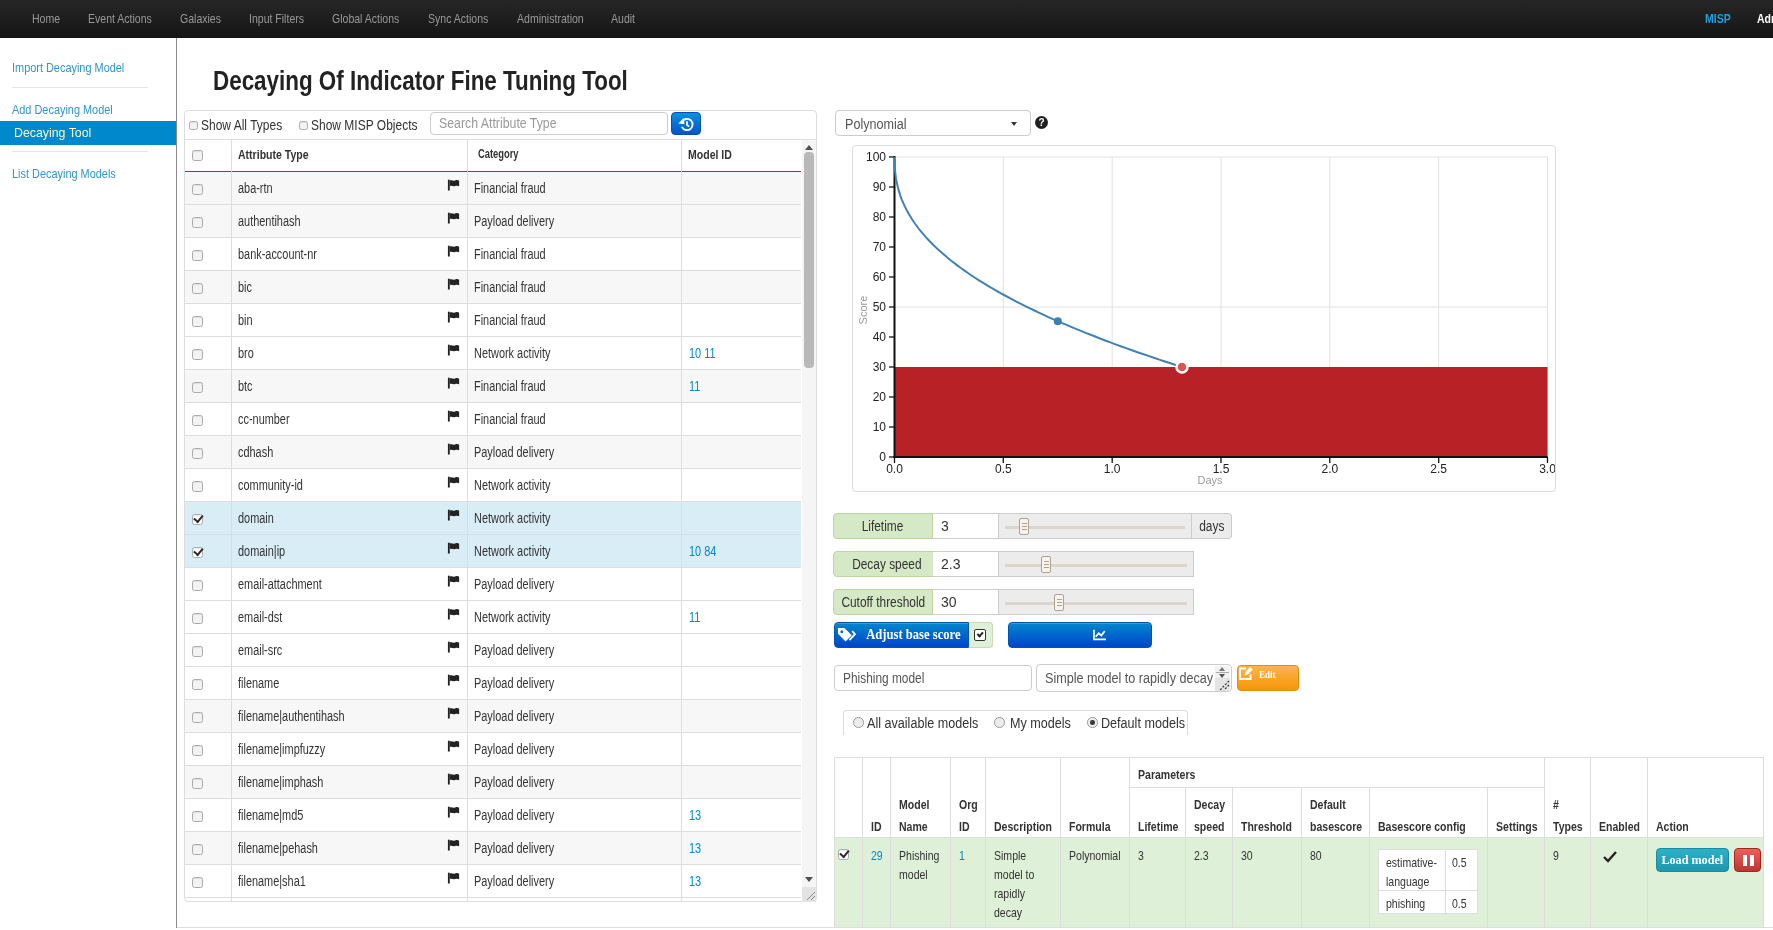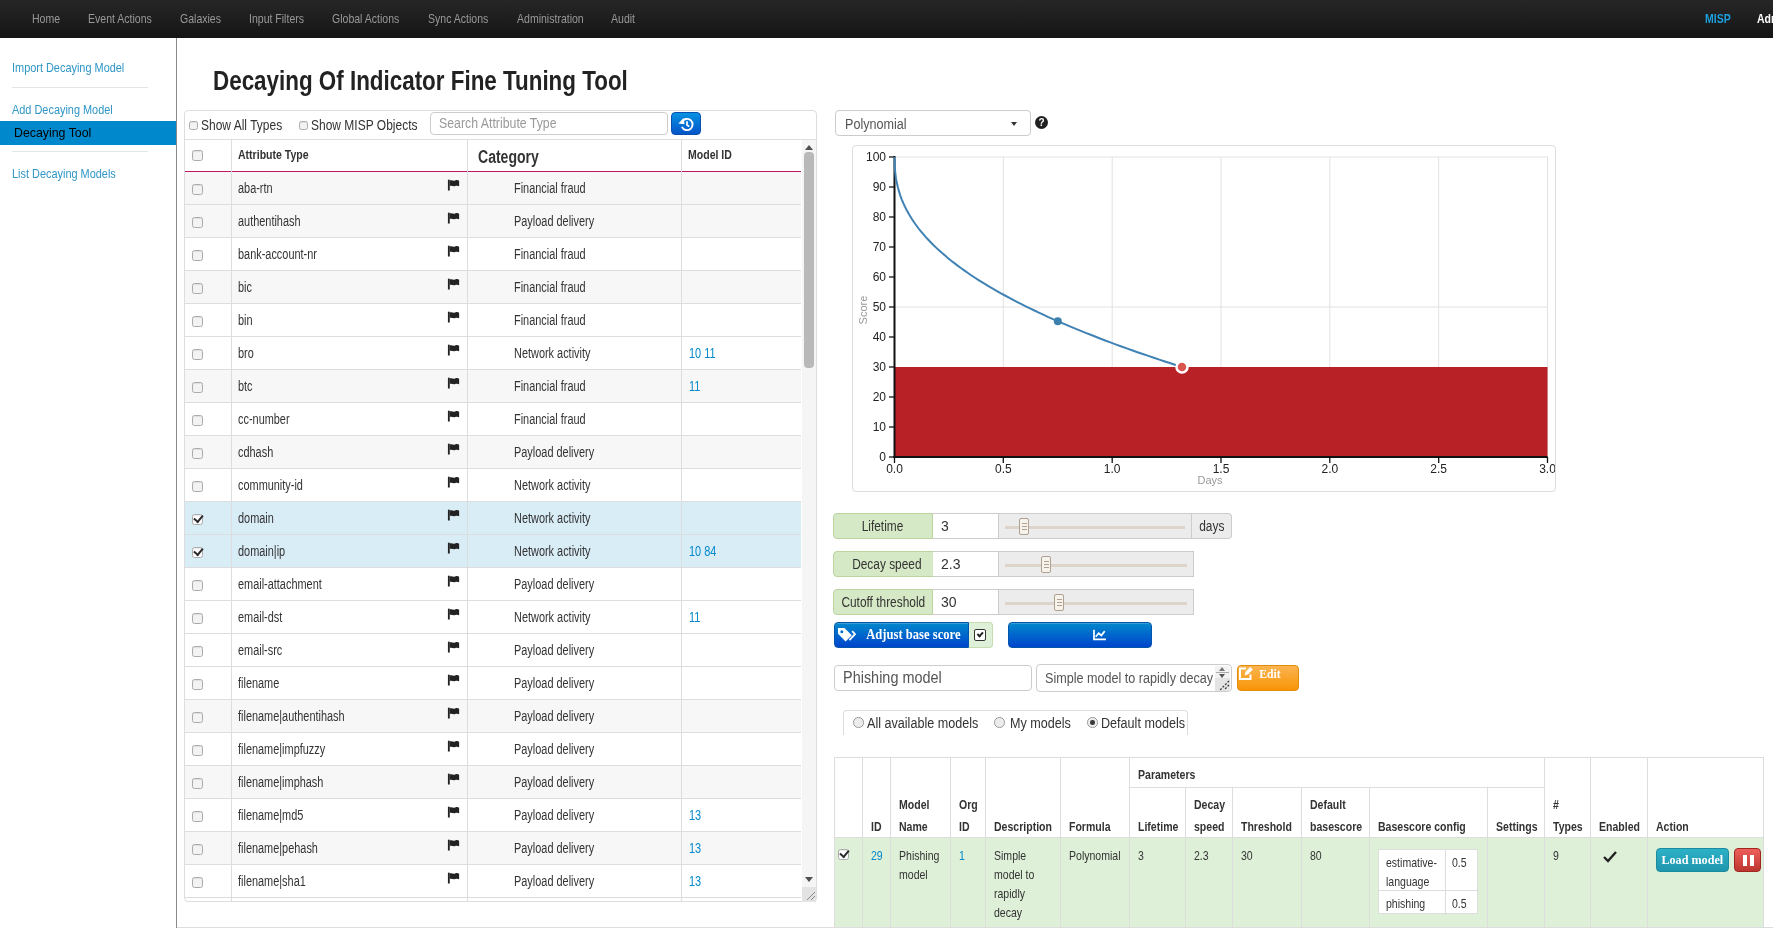--- a/index.html
+++ b/index.html
@@ -19,21 +19,21 @@
 #nav .item .t { transform:scaleX(0.81); }
 
 
 #side { position:absolute; left:0; top:38px; width:177px; height:890px;
   border-right:1px solid #8a8a8a; background:#fff;padding-left:24px; }
 #side a.lnk { position:absolute; left:12px; font-size:13px; color:#2f96c6; }
 #side a.lnk .t { transform:scaleX(0.84); }
 #side .active .t { transform:scaleX(0.95); }
 #side .div { position:absolute; left:12px; right:28px; height:1px; background:#e5e5e5; }
 #side .active { position:absolute; left:0; width:176px; height:24px; background:#0088cc; }
-#side .active > span { position:absolute; left:14px; top:4px; font-size:13px; color:#000000; }
+#side .active > span { position:absolute; left:14px; top:4px; font-size:13px; color:#fef9c3; }
 
 
 #main { position:absolute; left:177px; top:38px; width:1596px; height:890px;
   border-bottom:1px solid #ddd; background:#fff; overflow:hidden; }
 
 h1 { position:absolute; left:8px; top:27px; font-size:28px; color:#222; font-weight:bold;margin-left:28px; }
 
 
 #lpanel { position:absolute; left:7px; top:72px; width:633px; height:792px;
   border:1px solid #ddd; border-radius:4px; }
@@ -48,21 +48,21 @@
 #searchbtn { position:absolute; left:486px; top:1px; width:30px; height:23px; border-radius:4px;
   background:linear-gradient(#0792e2,#0454c8); border:1px solid #0a50b0; }
 
 #ltab { position:absolute; left:0px; top:29px; width:630px; height:762px; overflow:hidden; }
 #ltab .hrow { position:absolute; left:0; top:0; width:616px; height:32px; border-bottom:1px solid #be185d; background:#fff; }
 #ltab .row { position:absolute; left:0; width:616px; height:33px; border-bottom:1px solid #ddd; }
 #ltab .odd { background:#f7f7f7; }
 #ltab .sel { background:#d9edf7; }
 #ltab .colline { position:absolute; top:0; width:1px; height:762px; background:#ddd; }
 #ltab .type { position:absolute; left:53px; top:8px; font-size:14px; }
-#ltab .cat  { position:absolute; left:289px; top:8px; font-size:14px;margin-left:40px; }
+#ltab .cat  { position:absolute; left:289px; top:8px; font-size:14px; }
 #ltab .mid  { position:absolute; left:504px; top:8px; font-size:14px; color:#0088cc; }
 #ltab .flag { position:absolute; left:262px; top:7px; width:13px; height:12px; }
 
 #lsb { position:absolute; left:617px; top:29px; width:14px; height:747px; background:#f5f5f5; }
 #lsbc { position:absolute; left:617px; top:776px; width:14px; height:15px; background:#e3e3e3; }
 #lsb .thumb { position:absolute; left:2px; top:12px; width:10px; height:216px; background:#b9b9b9; border-radius:4px;}
 .arr { width:0; height:0; position:absolute; }
 
 
 #fselect { position:absolute; left:658px; top:72px; width:196px; height:26px; border:1px solid #ccc;
@@ -93,26 +93,26 @@
   border:1px solid #0055aa; color:#fff; font-family:"Liberation Serif",serif; font-weight:bold; font-size:14px;
   text-align:center; box-shadow:inset 0 1px 0 rgba(255,255,255,.2); }
 
 
 #itab { position:absolute; left:1089px; top:475px; width:414px; height:64px; border:1px solid #ddd; border-radius:4px;}
 #itab .r { position:absolute; left:0; width:412px; height:31px; }
 #itab .c { position:absolute; top:8px; font-size:14px; color:#333; }
 
 
 #pinput { position:absolute; left:657px; top:627px; width:198px; height:26px; border:1px solid #ccc; border-radius:4px;
-  font-size:17px; color:#555; padding-left:8px; line-height:24px; background:#fff; }
+  font-size:14px; color:#555; padding-left:8px; line-height:24px; background:#fff; }
 #ptext { position:absolute; left:859px; top:626px; width:196px; height:28px; border:1px solid #ccc; border-radius:4px;
   font-size:14px; color:#555; background:#fff; }
 #editbtn { position:absolute; left:1060px; top:627px; width:62px; height:26px; border-radius:4px;
   background:linear-gradient(#fbb450,#f89406); border:1px solid #e08e09; color:#fff;
-  font-family:"Liberation Serif",serif; font-weight:bold; font-size:13px; }
+  font-family:"Liberation Serif",serif; font-weight:bold; font-size:10px; }
 
 
 #rbox { position:absolute; left:666px; top:672px; width:345px; height:25px; border:1px solid #ddd;
   border-radius:4px 4px 0 0; border-bottom:none; }
 .radio { position:absolute; width:10.5px; height:10.5px; border:1px solid #9a9a9a; border-radius:50%; background:#ececec; }
 .radio.on { background:#eee; }
 .radio.on:after { content:""; position:absolute; left:2px; top:2px; width:4.5px; height:4.5px; border-radius:50%; background:#3a3a3a; }
 #rbox span.rl { position:absolute; top:4px; font-size:14px; color:#333; }
 #rbox .t { transform:scaleX(0.9); }
 
@@ -166,21 +166,21 @@
       <path d="M15 8.2 L15 12 L17.3 13.6" stroke-width="1.7"></path>
       </g>
           <path d="M11.6 4.9 L12.5 11.2 L6.4 10.4 Z" fill="#fff"></path>
         </svg>
     </div>
     <div style="position:absolute; left:0; top:28px; width:631px; height:1px; background:#ddd"></div>
     <div id="ltab">
         <div class="hrow">
           <span class="cbx" style="left:7px; top:10px"></span>
           <span style="position:absolute; left:53px; top:7px; font-size:13.5px; font-weight:bold"><span class="t">Attribute Type</span></span>
-          <span style="position:absolute; left:293px; top:7px; font-size:18px; font-weight:bold"><span class="t">Category</span></span>
+          <span style="position:absolute; left:293px; top:7px; font-size:12px; font-weight:bold"><span class="t">Category</span></span>
           <span style="position:absolute; left:503px; top:7px; font-size:13.5px; font-weight:bold"><span class="t">Model ID</span></span>
         </div>
         <div class="row odd" style="top:32px">
           <span class="cbx" style="left:7px; top:12px"></span>
           <span class="type"><span class="t">aba-rtn</span></span>
           <svg class="flag" viewBox="0 0 12 11">
             <path d="M1.7 0.6 V10.6" stroke="#222" stroke-width="1.7" fill="none"></path>
             <path d="M2.5 1.3 C4.2 0.4 5.8 2 7.5 1.3 C8.8 0.8 10 0.9 11.2 1.5 V6.6 C10 6 8.8 5.9 7.5 6.4 C5.8 7.1 4.2 5.5 2.5 6.4 Z" fill="#222"></path>
           </svg>
           <span class="cat"><span class="t">Financial fraud</span></span>

